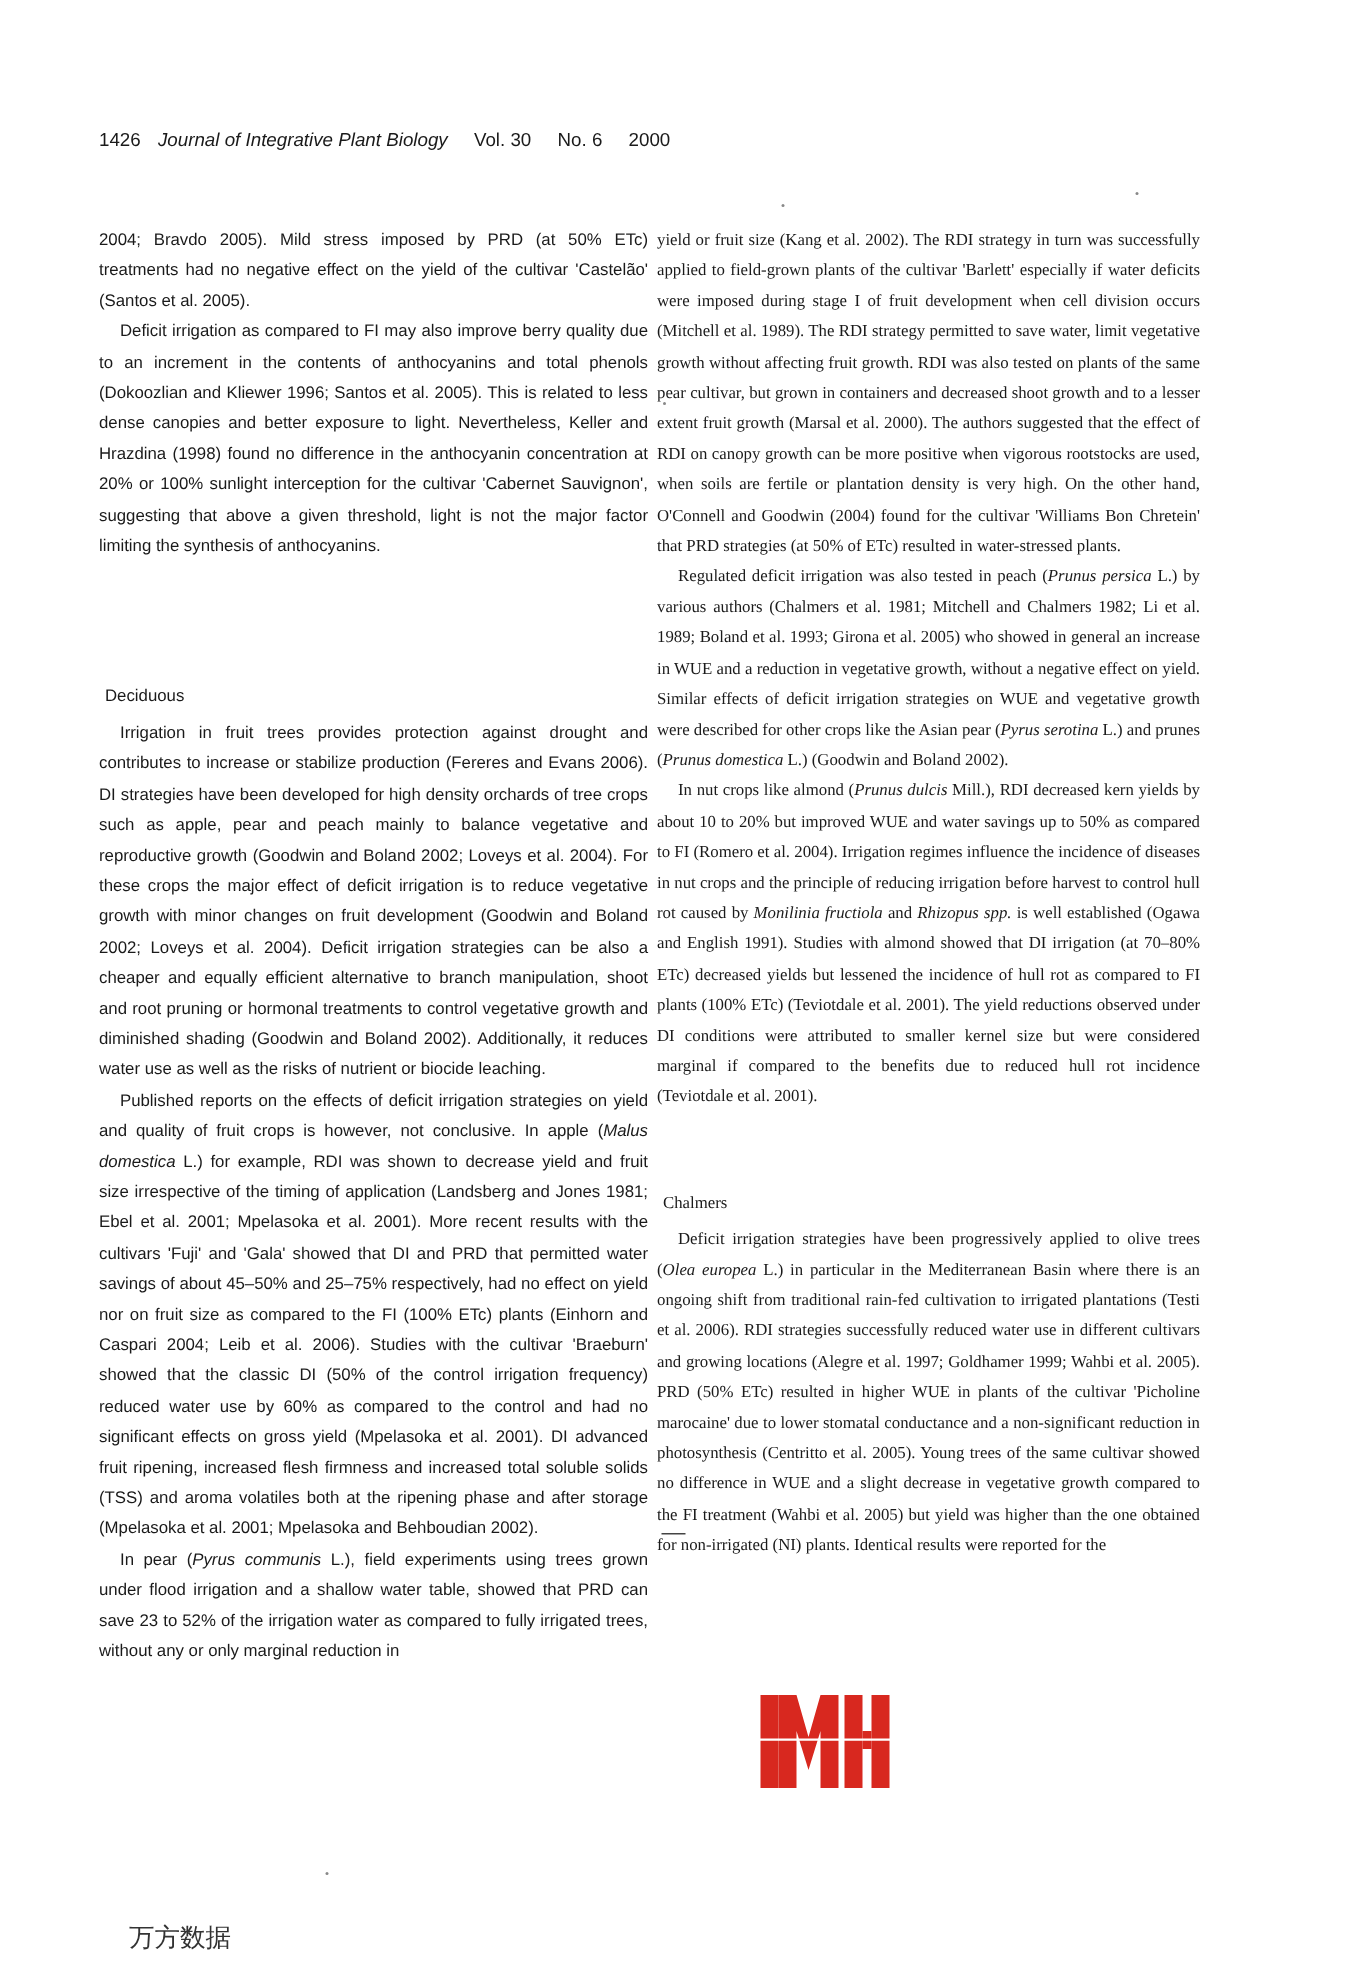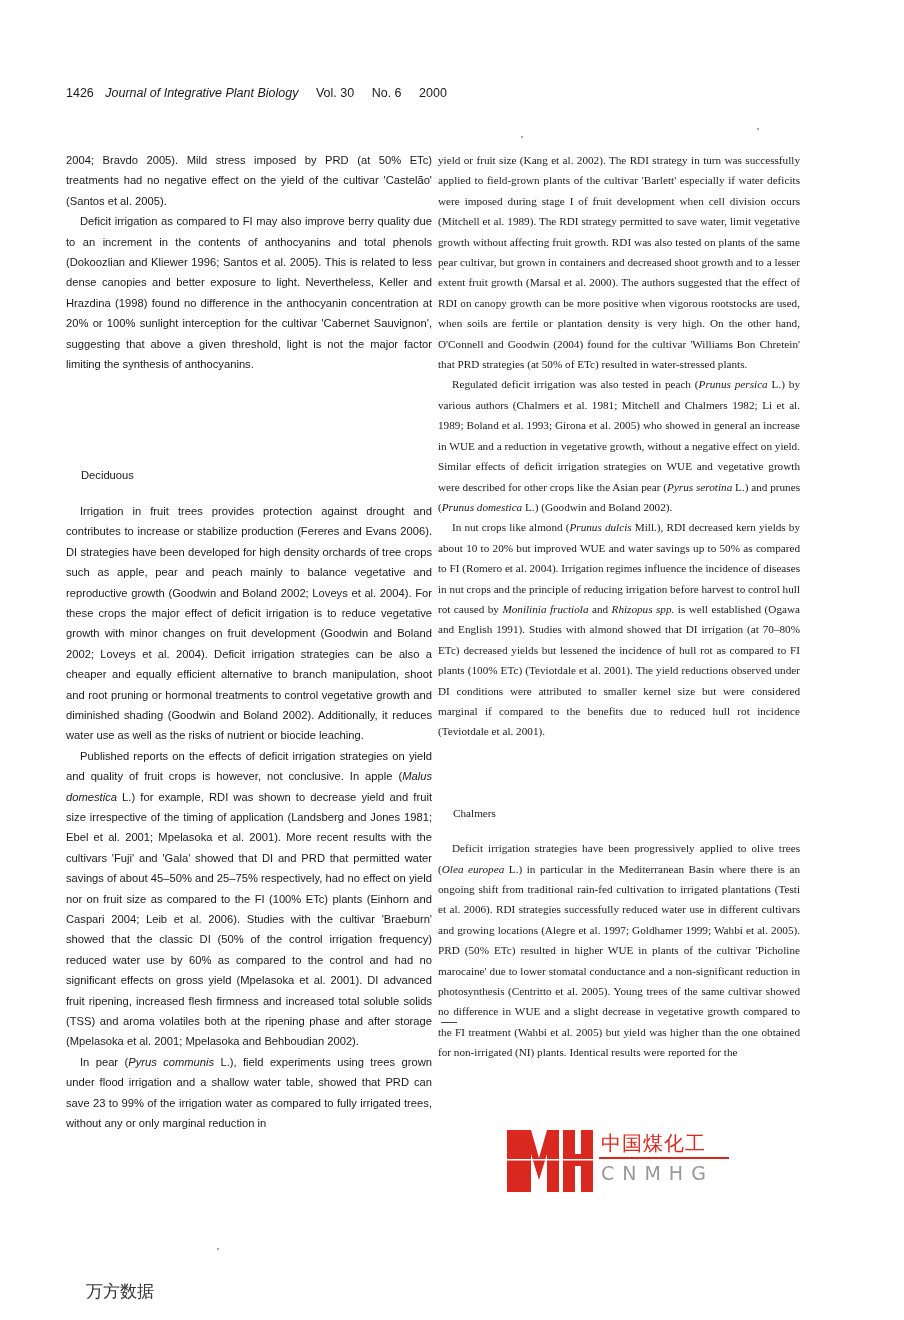--- a/index.html
+++ b/index.html
@@ -11,21 +11,21 @@
   .header .no { margin-right:14px; }
   .col { position:absolute; top:150px; width:366px; font-size:11.2px; line-height:20.4px; text-align:justify; }
   .col.left { left:66px; }
   .col.right { left:438px; width:362px;font-family:Liberation Serif, serif; }
   p { margin:0; }
   p.indent { text-indent:14px; }
   .gap1 { height:62px; }
   .gap2 { height:14px; }
   .gap3 { height:46px; }
   h3.sec { margin:0; font-size:11.2px; font-weight:bold; line-height:20.4px; }
-  h4.sub { margin:15px; font-size:11.2px; font-weight:normal; line-height:20.4px; }
+  h4.sub { margin:4px; font-size:11.2px; font-weight:normal; line-height:20.4px; }
   i { font-style:italic; }
   .footer { position:absolute; left:86px; top:1280px; font-size:17px; color:#333; font-family:"DejaVu Sans", sans-serif; }
   .margin-mark { position:absolute; left:441px; top:1022px; width:16px; height:1px; background:#444; }
   .dot { position:absolute; width:2px; height:2px; background:#888; border-radius:1px; }
   .watermark { position:absolute; left:505px; top:1128px; width:230px; height:66px; }
   .wm-logo { position:absolute; left:0; top:0; width:90px; height:66px; background:#fff; }
   .wm-logo svg { display:block; }
   .wm-text { position:absolute; left:92px; top:0; width:138px; height:66px; background:#fff; }
   .wm-cn { position:absolute; left:4px; top:2px; font-size:20px; color:#d8281f; font-family:"DejaVu Sans", sans-serif; letter-spacing:1px; }
   .wm-line { position:absolute; left:2px; top:29px; width:130px; height:2px; background:#d8281f; }
@@ -43,21 +43,21 @@
 </div>
 
 <div class="col left">
   <p>2004; Bravdo 2005). Mild stress imposed by PRD (at 50% ETc) treatments had no negative effect on the yield of the cultivar 'Castelão' (Santos et al. 2005).</p>
   <p class="indent">Deficit irrigation as compared to FI may also improve berry quality due to an increment in the contents of anthocyanins and total phenols (Dokoozlian and Kliewer 1996; Santos et al. 2005). This is related to less dense canopies and better exposure to light. Nevertheless, Keller and Hrazdina (1998) found no difference in the anthocyanin concentration at 20% or 100% sunlight interception for the cultivar 'Cabernet Sauvignon', suggesting that above a given threshold, light is not the major factor limiting the synthesis of anthocyanins.</p>
   <div class="gap1"></div>
   <div class="gap2"></div>
   <h4 class="sub">Deciduous</h4>
   <p class="indent">Irrigation in fruit trees provides protection against drought and contributes to increase or stabilize production (Fereres and Evans 2006). DI strategies have been developed for high density orchards of tree crops such as apple, pear and peach mainly to balance vegetative and reproductive growth (Goodwin and Boland 2002; Loveys et al. 2004). For these crops the major effect of deficit irrigation is to reduce vegetative growth with minor changes on fruit development (Goodwin and Boland 2002; Loveys et al. 2004). Deficit irrigation strategies can be also a cheaper and equally efficient alternative to branch manipulation, shoot and root pruning or hormonal treatments to control vegetative growth and diminished shading (Goodwin and Boland 2002). Additionally, it reduces water use as well as the risks of nutrient or biocide leaching.</p>
   <p class="indent"><span>Published reports on the effects of deficit irrigation strategies on yield and quality of fruit crops is however, not conclusive. In apple (</span><i>Malus domestica</i><span> L.) for example, RDI was shown to decrease yield and fruit size irrespective of the timing of application (Landsberg and Jones 1981; Ebel et al. 2001; Mpelasoka et al. 2001). More recent results with the cultivars 'Fuji' and 'Gala' showed that DI and PRD that permitted water savings of about 45–50% and 25–75% respectively, had no effect on yield nor on fruit size as compared to the FI (100% ETc) plants (Einhorn and Caspari 2004; Leib et al. 2006). Studies with the cultivar 'Braeburn' showed that the classic DI (50% of the control irrigation frequency) reduced water use by 60% as compared to the control and had no significant effects on gross yield (Mpelasoka et al. 2001). DI advanced fruit ripening, increased flesh firmness and increased total soluble solids (TSS) and aroma volatiles both at the ripening phase and after storage (Mpelasoka et al. 2001; Mpelasoka and Behboudian 2002).</span></p>
-  <p class="indent"><span>In pear (</span><i>Pyrus communis</i><span> L.), field experiments using trees grown under flood irrigation and a shallow water table, showed that PRD can save 23 to 99% of the irrigation water as compared to fully irrigated trees, without any or only marginal reduction in</span></p>
+  <p class="indent"><span>In pear (</span><i>Pyrus communis</i><span> L.), field experiments using trees grown under flood irrigation and a shallow water table, showed that PRD can save 23 to 52% of the irrigation water as compared to fully irrigated trees, without any or only marginal reduction in</span></p>
 </div>
 
 <div class="col right">
   <p>yield or fruit size (Kang et al. 2002). The RDI strategy in turn was successfully applied to field-grown plants of the cultivar 'Barlett' especially if water deficits were imposed during stage I of fruit development when cell division occurs (Mitchell et al. 1989). The RDI strategy permitted to save water, limit vegetative growth without affecting fruit growth. RDI was also tested on plants of the same pear cultivar, but grown in containers and decreased shoot growth and to a lesser extent fruit growth (Marsal et al. 2000). The authors suggested that the effect of RDI on canopy growth can be more positive when vigorous rootstocks are used, when soils are fertile or plantation density is very high. On the other hand, O'Connell and Goodwin (2004) found for the cultivar 'Williams Bon Chretein' that PRD strategies (at 50% of ETc) resulted in water-stressed plants.</p>
   <p class="indent"><span>Regulated deficit irrigation was also tested in peach (</span><i>Prunus persica</i><span> L.) by various authors (Chalmers et al. 1981; Mitchell and Chalmers 1982; Li et al. 1989; Boland et al. 1993; Girona et al. 2005) who showed in general an increase in WUE and a reduction in vegetative growth, without a negative effect on yield. Similar effects of deficit irrigation strategies on WUE and vegetative growth were described for other crops like the Asian pear (</span><i>Pyrus serotina</i><span> L.) and prunes (</span><i>Prunus domestica</i><span> L.) (Goodwin and Boland 2002).</span></p>
   <p class="indent"><span>In nut crops like almond (</span><i>Prunus dulcis</i><span> Mill.), RDI decreased kern yields by about 10 to 20% but improved WUE and water savings up to 50% as compared to FI (Romero et al. 2004). Irrigation regimes influence the incidence of diseases in nut crops and the principle of reducing irrigation before harvest to control hull rot caused by </span><i>Monilinia fructiola</i><span> and </span><i>Rhizopus spp.</i><span> is well established (Ogawa and English 1991). Studies with almond showed that DI irrigation (at 70–80% ETc) decreased yields but lessened the incidence of hull rot as compared to FI plants (100% ETc) (Teviotdale et al. 2001). The yield reductions observed under DI conditions were attributed to smaller kernel size but were considered marginal if compared to the benefits due to reduced hull rot incidence (Teviotdale et al. 2001).</span></p>
   <div class="gap3"></div>
   <h4 class="sub">Chalmers</h4>
   <p class="indent"><span>Deficit irrigation strategies have been progressively applied to olive trees (</span><i>Olea europea</i><span> L.) in particular in the Mediterranean Basin where there is an ongoing shift from traditional rain-fed cultivation to irrigated plantations (Testi et al. 2006). RDI strategies successfully reduced water use in different cultivars and growing locations (Alegre et al. 1997; Goldhamer 1999; Wahbi et al. 2005). PRD (50% ETc) resulted in higher WUE in plants of the cultivar 'Picholine marocaine' due to lower stomatal conductance and a non-significant reduction in photosynthesis (Centritto et al. 2005). Young trees of the same cultivar showed no difference in WUE and a slight decrease in vegetative growth compared to the FI treatment (Wahbi et al. 2005) but yield was higher than the one obtained for non-irrigated (NI) plants. Identical results were reported for the</span></p>
 </div>
@@ -73,20 +73,15 @@
     <svg width="90" height="66" viewBox="0 0 90 66">
       <rect x="0" y="0" width="90" height="66" fill="#ffffff"></rect>
       <rect x="2" y="2" width="12" height="62" fill="#d8281f"></rect>
       <polygon points="14,2 26,2 34,30 42,2 54,2 54,64 42,64 42,26 34,52 26,26 26,64 14,64" fill="#d8281f"></polygon>
       <rect x="58" y="2" width="12" height="62" fill="#d8281f"></rect>
       <rect x="70" y="26" width="6" height="12" fill="#d8281f"></rect>
       <rect x="76" y="2" width="12" height="62" fill="#d8281f"></rect>
       <rect x="0" y="31" width="90" height="1.5" fill="#ffffff"></rect>
     </svg>
   </div>
-  <div class="wm-text">
-    <span class="wm-cn">中国煤化工</span>
-    <div class="wm-line"></div>
-    <span class="wm-en">CNMHG</span>
-  </div>
 </div>
 
 <div class="footer">万方数据</div>
 
 </body></html>

